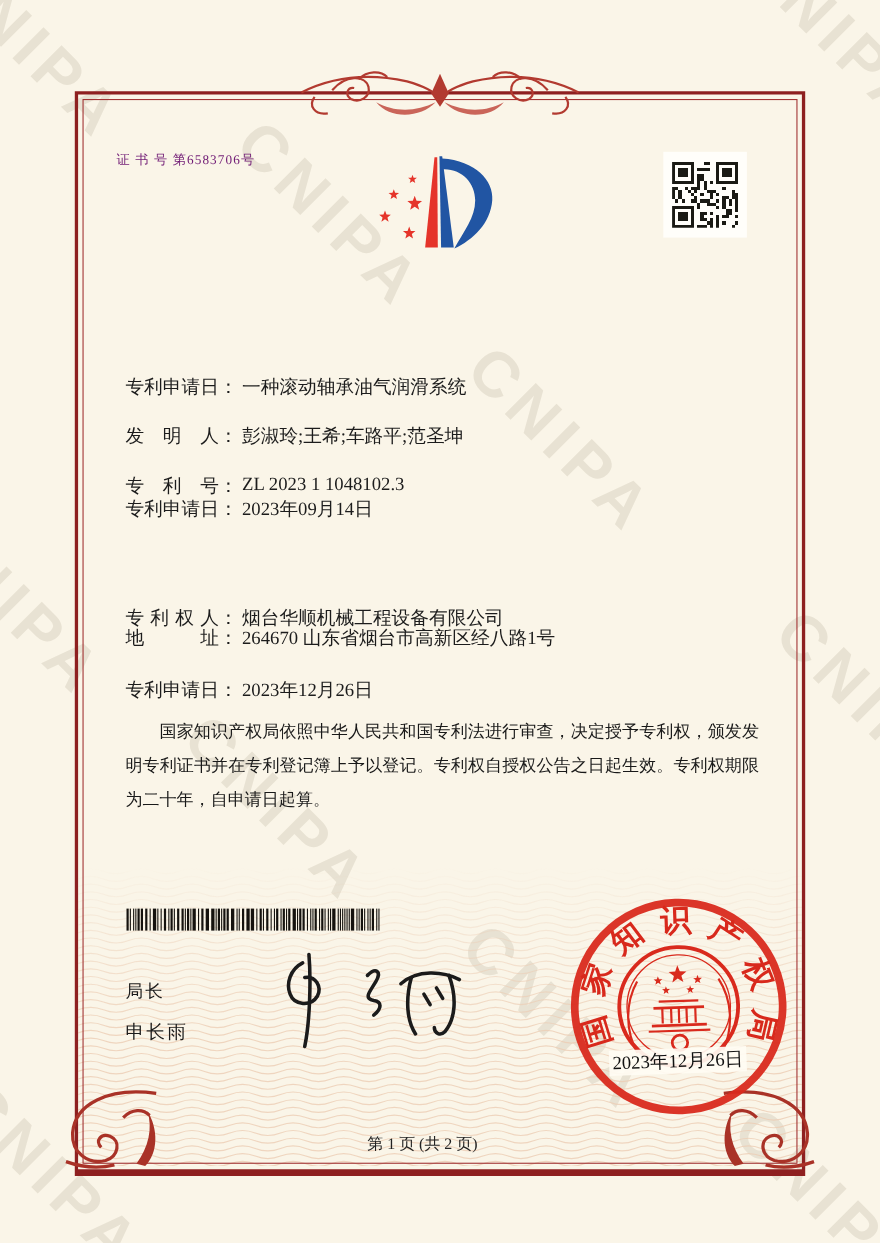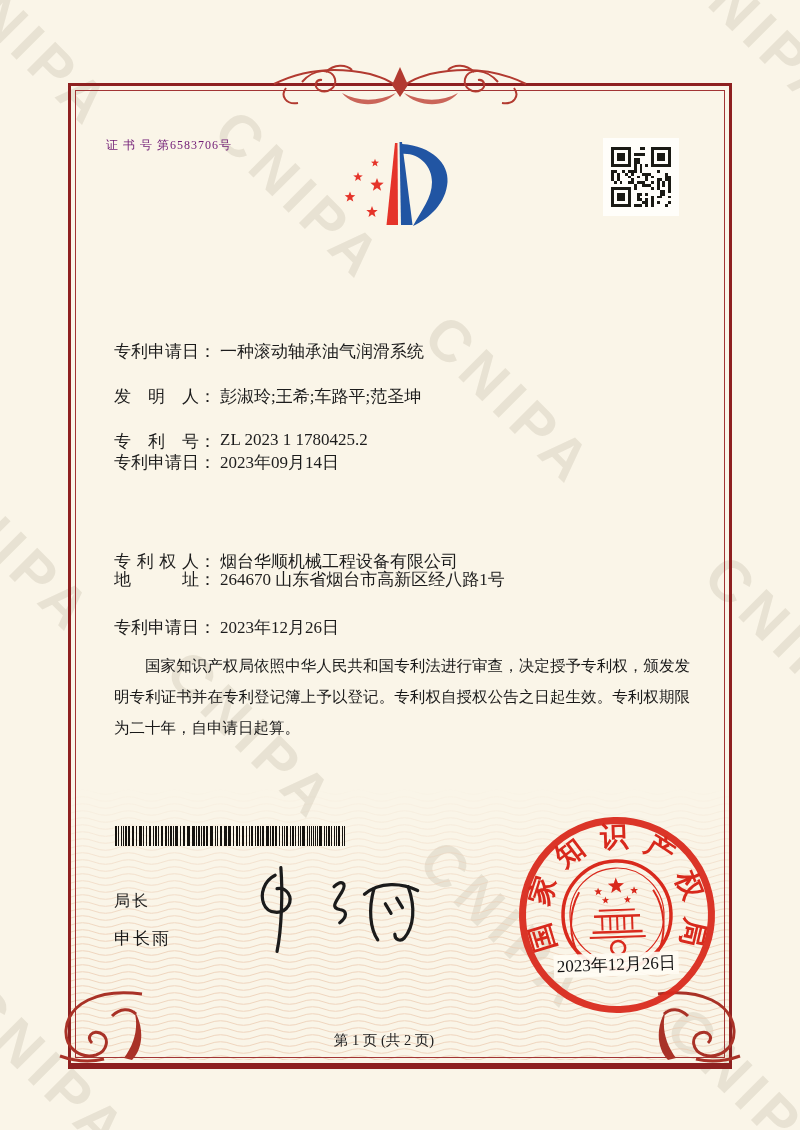--- a/index.html
+++ b/index.html
@@ -378,21 +378,21 @@
 
 
   <div class="fields">
     <div class="field-row" style="top:340px">
       <span class="flabel">专利申请日</span><span class="fcolon">：</span><span class="fvalue">一种滚动轴承油气润滑系统</span>
     </div>
     <div class="field-row" style="top:385px">
       <span class="flabel">发明人</span><span class="fcolon">：</span><span class="fvalue">彭淑玲;王希;车路平;范圣坤</span>
     </div>
     <div class="field-row" style="top:430px">
-      <span class="flabel">专利号</span><span class="fcolon">：</span><span class="fvalue">ZL 2023 1 1780425.2</span>
+      <span class="flabel">专利号</span><span class="fcolon">：</span><span class="fvalue">ZL 2023 1 1048102.3</span>
     </div>
     <div class="field-row" style="top:451px">
       <span class="flabel">专利申请日</span><span class="fcolon">：</span><span class="fvalue">2023年09月14日</span>
     </div>
     <div class="field-row" style="top:550px">
       <span class="flabel">专利权人</span><span class="fcolon">：</span><span class="fvalue">烟台华顺机械工程设备有限公司</span>
     </div>
     <div class="field-row" style="top:568px">
       <span class="flabel">地址</span><span class="fcolon">：</span><span class="fvalue">264670 山东省烟台市高新区经八路1号</span>
     </div>

